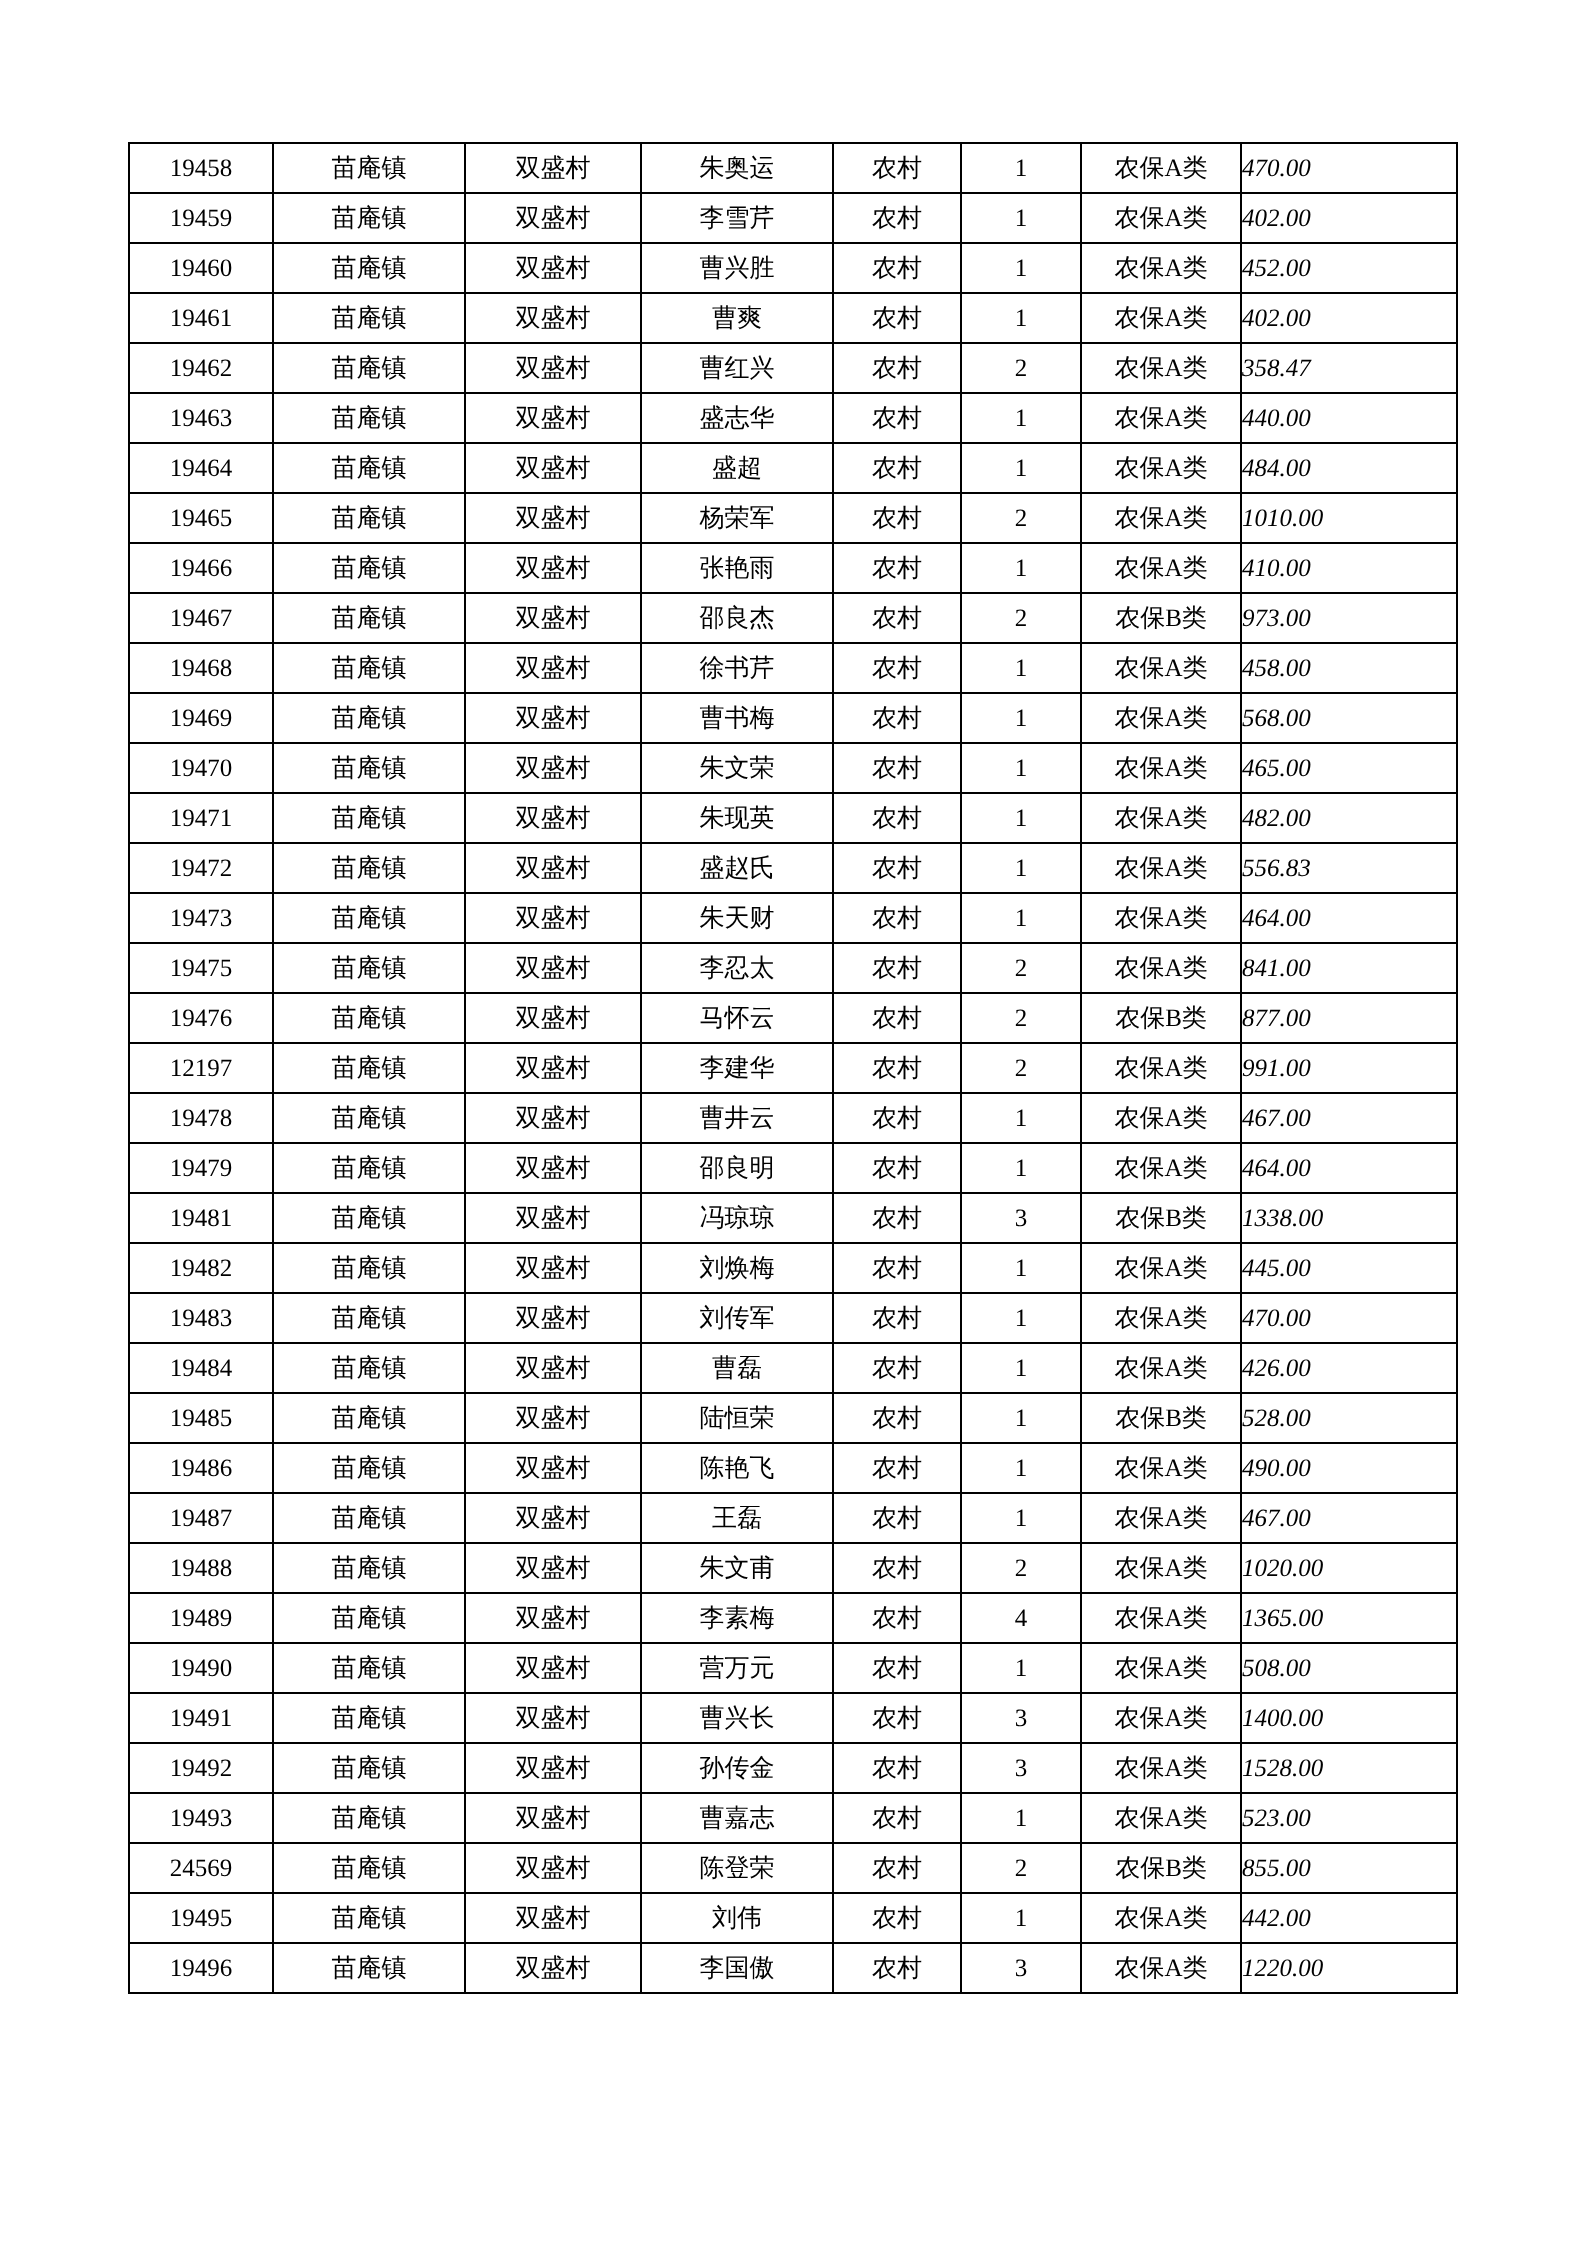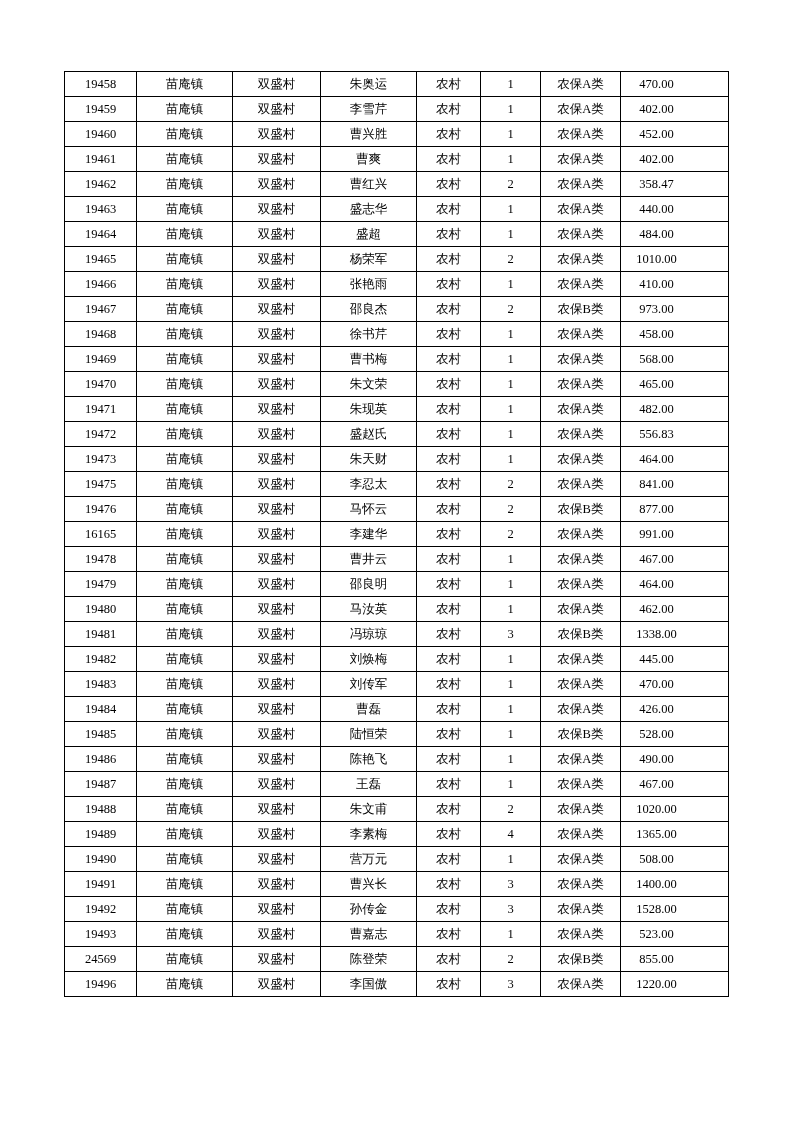--- a/index.html
+++ b/index.html
@@ -30,22 +30,23 @@
     border: 1px solid #000000;
     height: 24px;
     font-size: 12.5px;
     line-height: 24px;
     text-align: center;
     white-space: nowrap;
     overflow: hidden;
     padding: 0;
   }
   td.col-amount {
-    text-align: center;
+    text-align: left;
     padding-right: 36px;
+    font-style: italic;
   }
 </style>
 </head>
 <body>
 
 <div class="sheet">
   <table>
     <colgroup>
       <col style="width:72px">
       <col style="width:96px">
@@ -231,21 +232,21 @@
           <td>19476</td>
           <td>苗庵镇</td>
           <td>双盛村</td>
           <td>马怀云</td>
           <td>农村</td>
           <td>2</td>
           <td>农保B类</td>
           <td class="col-amount">877.00</td>
         </tr>
         <tr>
-          <td>16165</td>
+          <td>12197</td>
           <td>苗庵镇</td>
           <td>双盛村</td>
           <td>李建华</td>
           <td>农村</td>
           <td>2</td>
           <td>农保A类</td>
           <td class="col-amount">991.00</td>
         </tr>
         <tr>
           <td>19478</td>
@@ -259,30 +260,20 @@
         </tr>
         <tr>
           <td>19479</td>
           <td>苗庵镇</td>
           <td>双盛村</td>
           <td>邵良明</td>
           <td>农村</td>
           <td>1</td>
           <td>农保A类</td>
           <td class="col-amount">464.00</td>
-        </tr>
-        <tr>
-          <td>19480</td>
-          <td>苗庵镇</td>
-          <td>双盛村</td>
-          <td>马汝英</td>
-          <td>农村</td>
-          <td>1</td>
-          <td>农保A类</td>
-          <td class="col-amount">462.00</td>
         </tr>
         <tr>
           <td>19481</td>
           <td>苗庵镇</td>
           <td>双盛村</td>
           <td>冯琼琼</td>
           <td>农村</td>
           <td>3</td>
           <td>农保B类</td>
           <td class="col-amount">1338.00</td>
@@ -409,20 +400,30 @@
         </tr>
         <tr>
           <td>24569</td>
           <td>苗庵镇</td>
           <td>双盛村</td>
           <td>陈登荣</td>
           <td>农村</td>
           <td>2</td>
           <td>农保B类</td>
           <td class="col-amount">855.00</td>
+        </tr>
+        <tr>
+          <td>19495</td>
+          <td>苗庵镇</td>
+          <td>双盛村</td>
+          <td>刘伟</td>
+          <td>农村</td>
+          <td>1</td>
+          <td>农保A类</td>
+          <td class="col-amount">442.00</td>
         </tr>
         <tr>
           <td>19496</td>
           <td>苗庵镇</td>
           <td>双盛村</td>
           <td>李国傲</td>
           <td>农村</td>
           <td>3</td>
           <td>农保A类</td>
           <td class="col-amount">1220.00</td>

